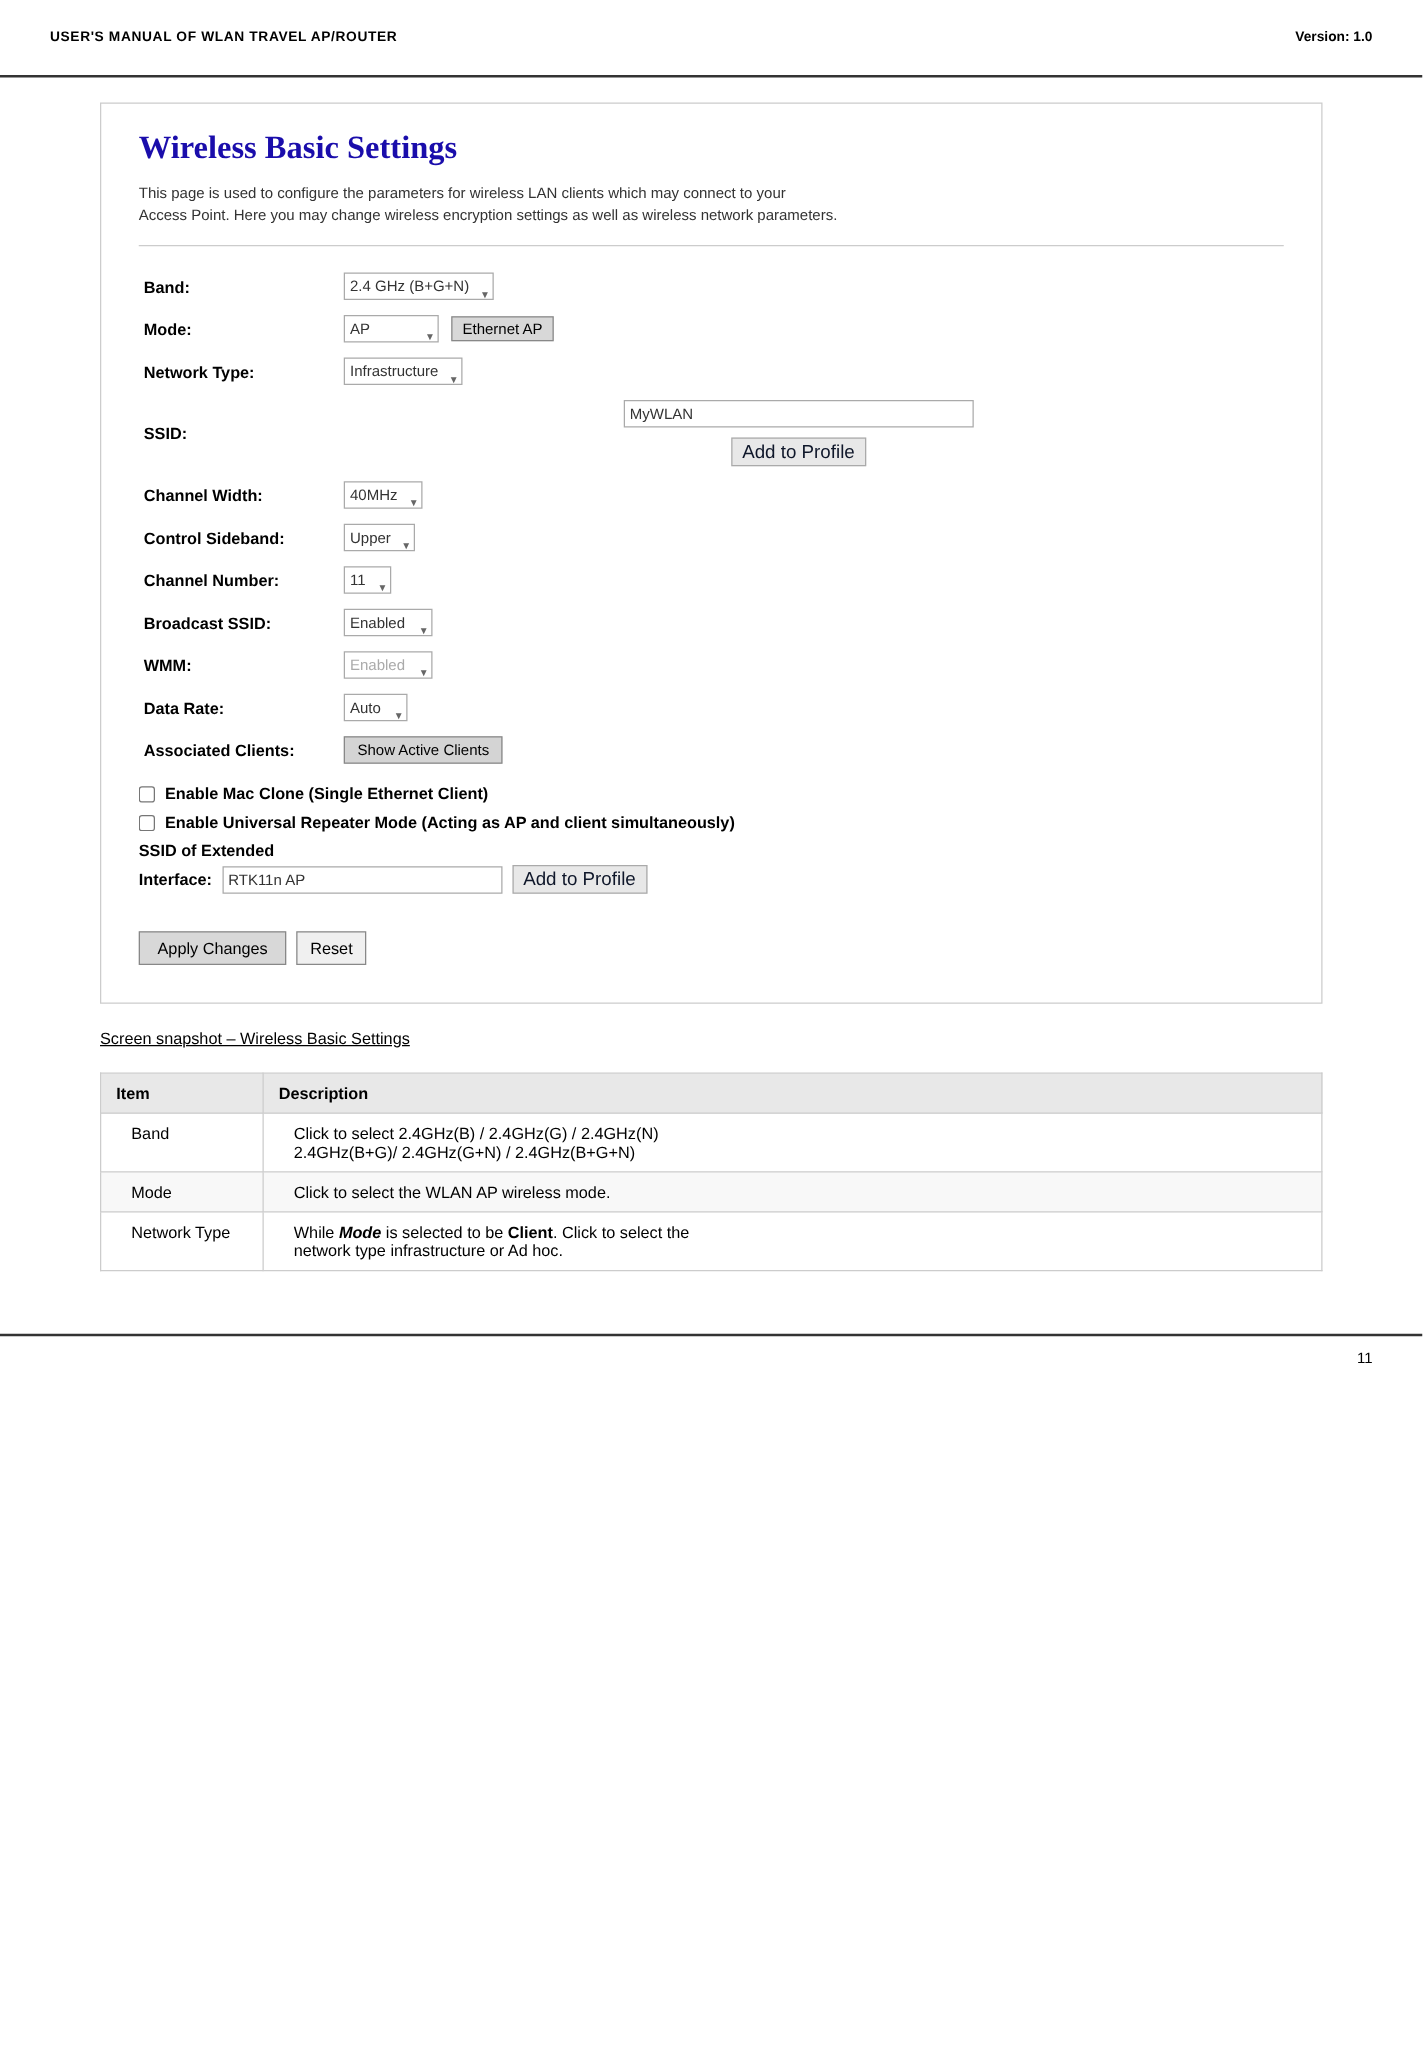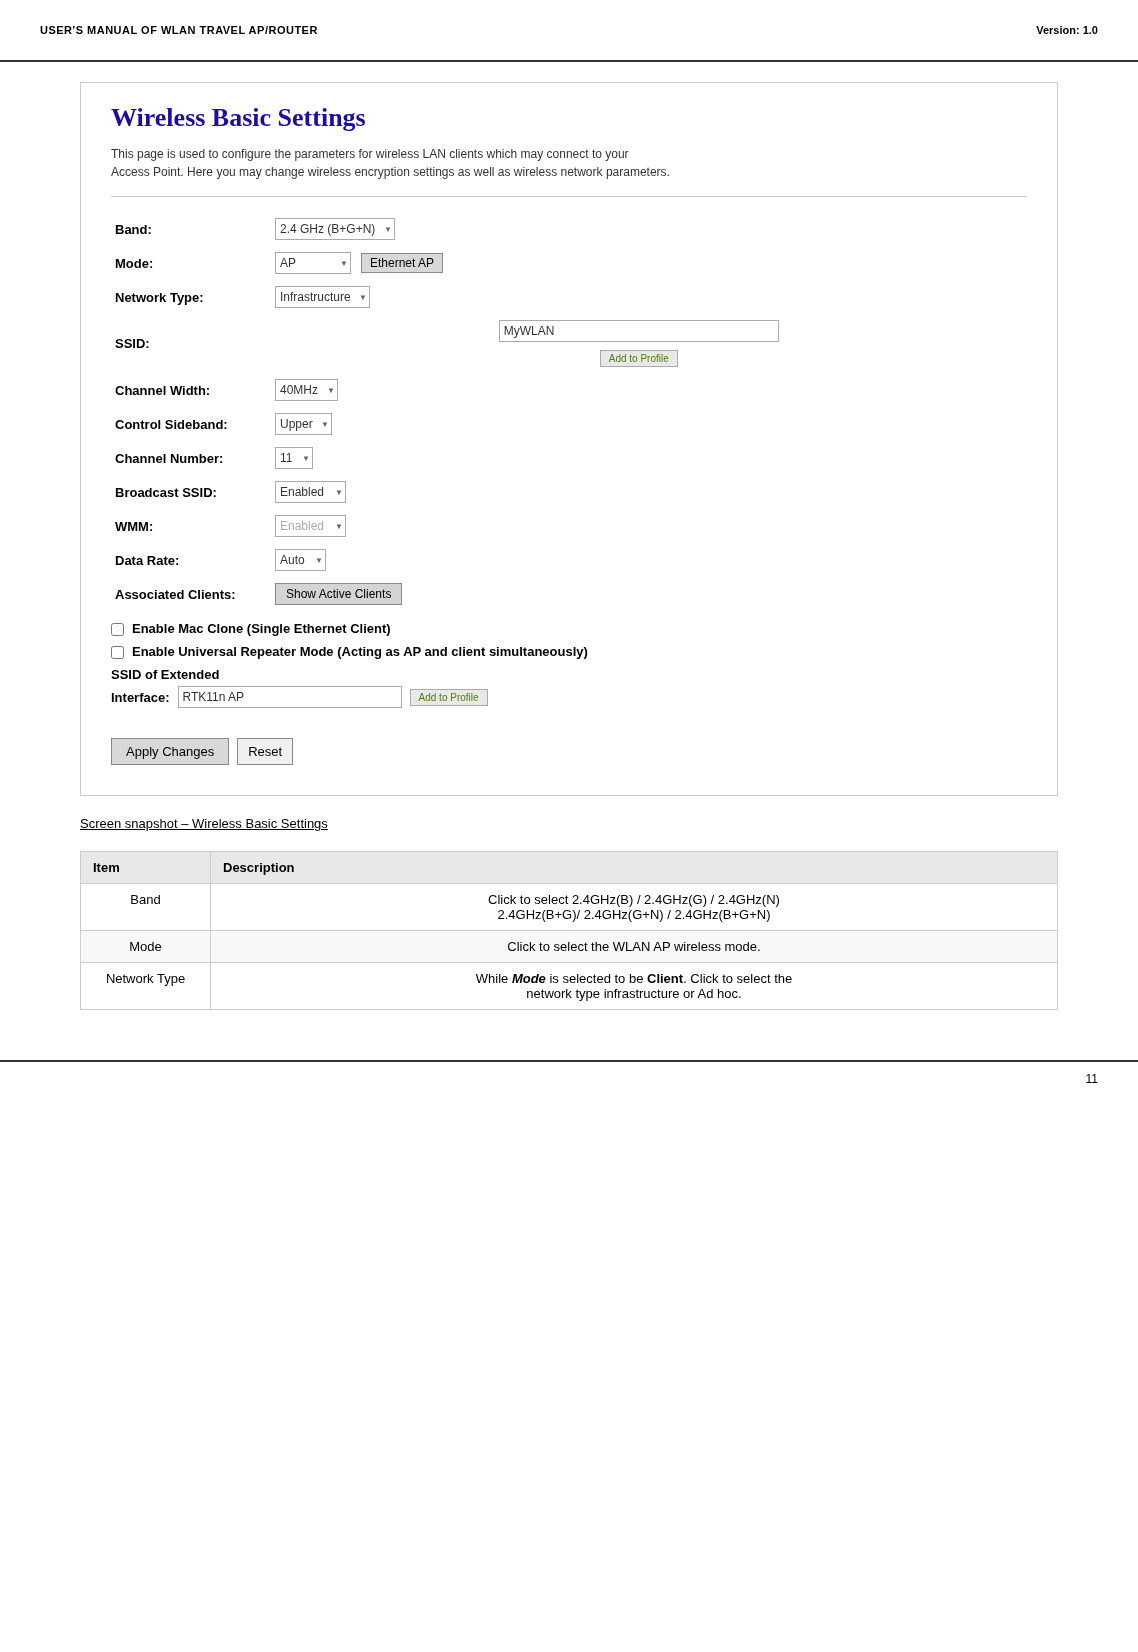--- a/index.html
+++ b/index.html
@@ -89,21 +89,21 @@
     }
     select {
       appearance: none;
       -webkit-appearance: none;
       padding-right: 16px;
       background-image: none;
       cursor: pointer;
     }
     .select-wrapper {
       display: inline-flex;
-      align-items: center;
+      align-items: flex-end;
       position: relative;
     }
     .select-wrapper::after {
       content: '▼';
       font-size: 8px;
       position: absolute;
       right: 3px;
       pointer-events: none;
       color: #666;
     }
@@ -122,23 +122,23 @@
       font-size: 12px;
       cursor: pointer;
       color: #000;
       margin-left: 6px;
     }
 
     .add-to-profile-btn {
       border: 1px solid #aaa;
       background: #e8e8e8;
       padding: 2px 8px;
-      font-size: 10px;
+      font-size: 15px;
       cursor: pointer;
-      color: #4d7c0f;
+      color: #0f172a;
       white-space: nowrap;
     }
 
     .show-active-btn {
       border: 1px solid #888;
       background: #d4d4d4;
       padding: 3px 10px;
       font-size: 12px;
       cursor: pointer;
       color: #000;
@@ -224,23 +224,22 @@
       background: #e8e8e8;
     }
     .desc-table th {
       border: 1px solid #ccc;
       padding: 8px 12px;
       text-align: left;
       font-weight: bold;
     }
     .desc-table td {
       border: 1px solid #ccc;
-      padding: 8px 0;
+      padding: 8px 24px;
       vertical-align: top;
-      text-align: center;
     }
     .desc-table tr:nth-child(odd) td {
       background: #fff;
     }
     .desc-table tr:nth-child(even) td {
       background: #f8f8f8;
     }
     .desc-table .item-name {
       white-space: nowrap;
       vertical-align: top;

